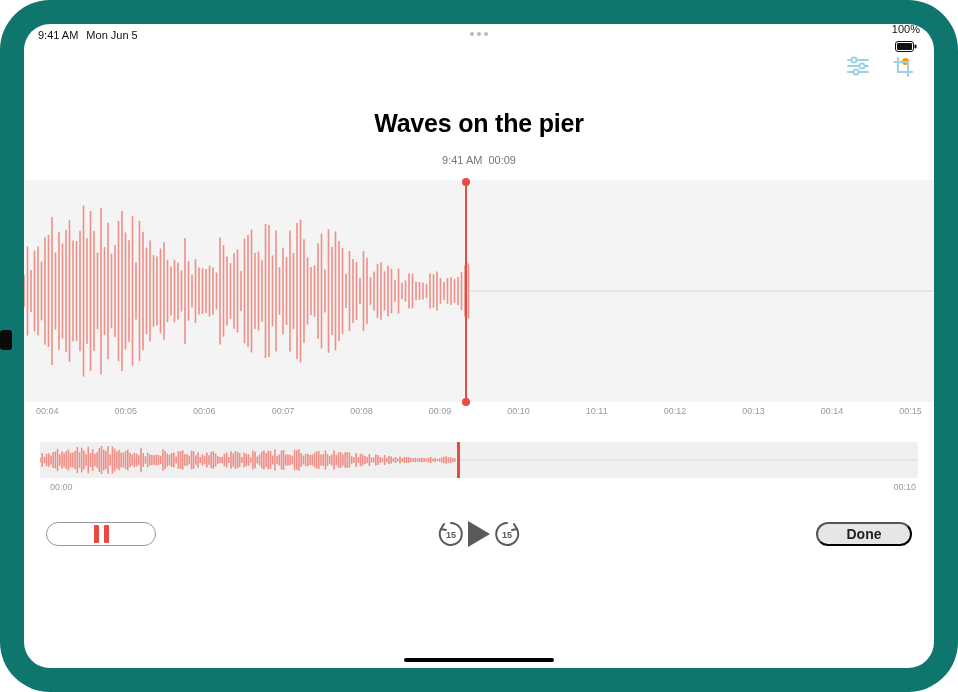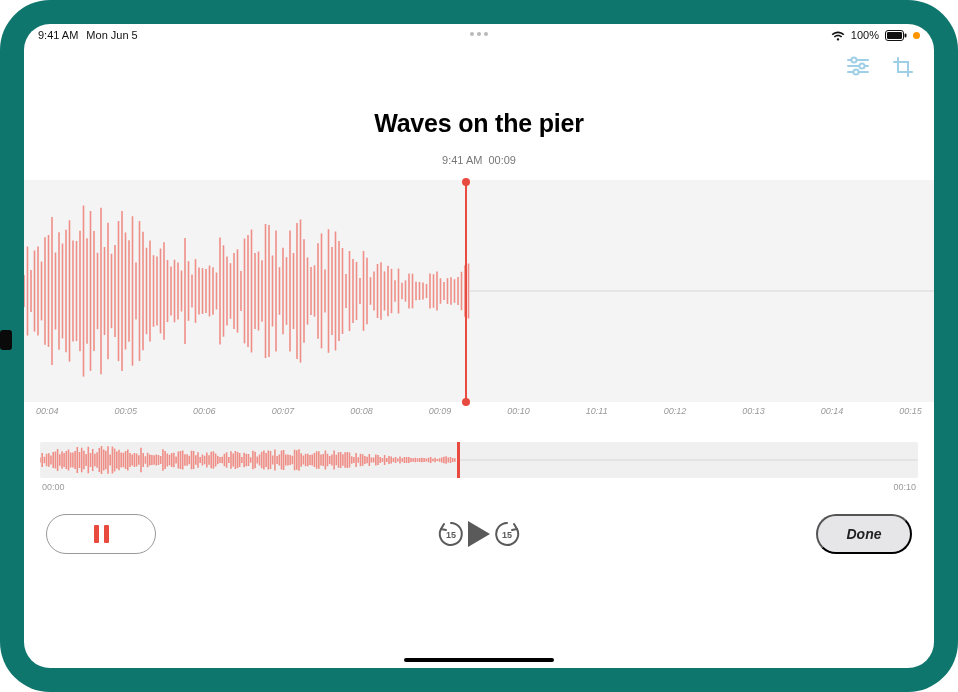--- a/index.html
+++ b/index.html
@@ -55,21 +55,21 @@
   .status-left { display: flex; align-items: center; gap: 8px; }
   .status-center {
     position: absolute;
     left: 50%; top: 8px;
     transform: translateX(-50%);
     display: flex; gap: 3px;
   }
   .status-center .dot {
     width: 4px; height: 4px; border-radius: 50%; background: #b9b9b9;
   }
-  .status-right { display: flex; align-items: center; gap: 6px; }
+  .status-right { display: flex; align-items: center; gap: 6px; flex-direction: column; }
   .wifi-icon svg, .battery-icon svg { display:block; }
   .orange-dot {
     width: 7px; height: 7px; border-radius: 50%; background: #ff9500;
   }
 
   
   .top-tools {
     position: absolute;
     top: 32px; right: 20px;
     display: flex; gap: 22px;
@@ -121,21 +121,21 @@
   .playhead::after { bottom: -4px; }
 
   .ruler {
     height: 20px;
     display: flex;
     justify-content: space-between;
     padding: 4px 12px 0 12px;
     font-size: 9px;
     color: #9a9a9a;
   }
-  .ruler span { flex: 0 0 auto; font-style: italic; }
+  .ruler span { flex: 0 0 auto; }
 
   
   .overview-wrap {
     margin: 20px 16px 0 16px;
   }
   .overview {
     height: 36px;
     background: #f1f0f1;
     border-radius: 2px;
     position: relative;
@@ -149,20 +149,21 @@
     width: 3px;
     background: #e84a3f;
   }
   .overview-labels {
     display: flex;
     justify-content: space-between;
     font-size: 9px;
     color: #9a9a9a;
     margin-top: 4px;
     padding: 0 2px;
+    margin-left: 8px;
   }
 
   
   .counter {
     text-align: center;
     margin-top: 18px;
     font-size: 28px;
     font-weight: 600;
     font-variant-numeric: tabular-nums;
     letter-spacing: 0.5px;
@@ -173,25 +174,24 @@
     margin-top: 14px;
     height: 56px;
     position: relative;
     padding: 0 22px;
     display: flex;
     align-items: center;
     justify-content: space-between;
   }
   .pill {
     border-radius: 28px;
-    height: 40px;
+    height: 24px;
     display: flex;
     align-items: center;
     justify-content: center;
-    font-style: italic;
   }
   .pause-btn {
     width: 110px;
     border: 1.5px solid #999;
     background: transparent;
   }
   .pause-bars { display:flex; gap:5px; }
   .pause-bars span {
     width: 5px; height: 18px; background: #e84a3f; border-radius: 1px;
   }

